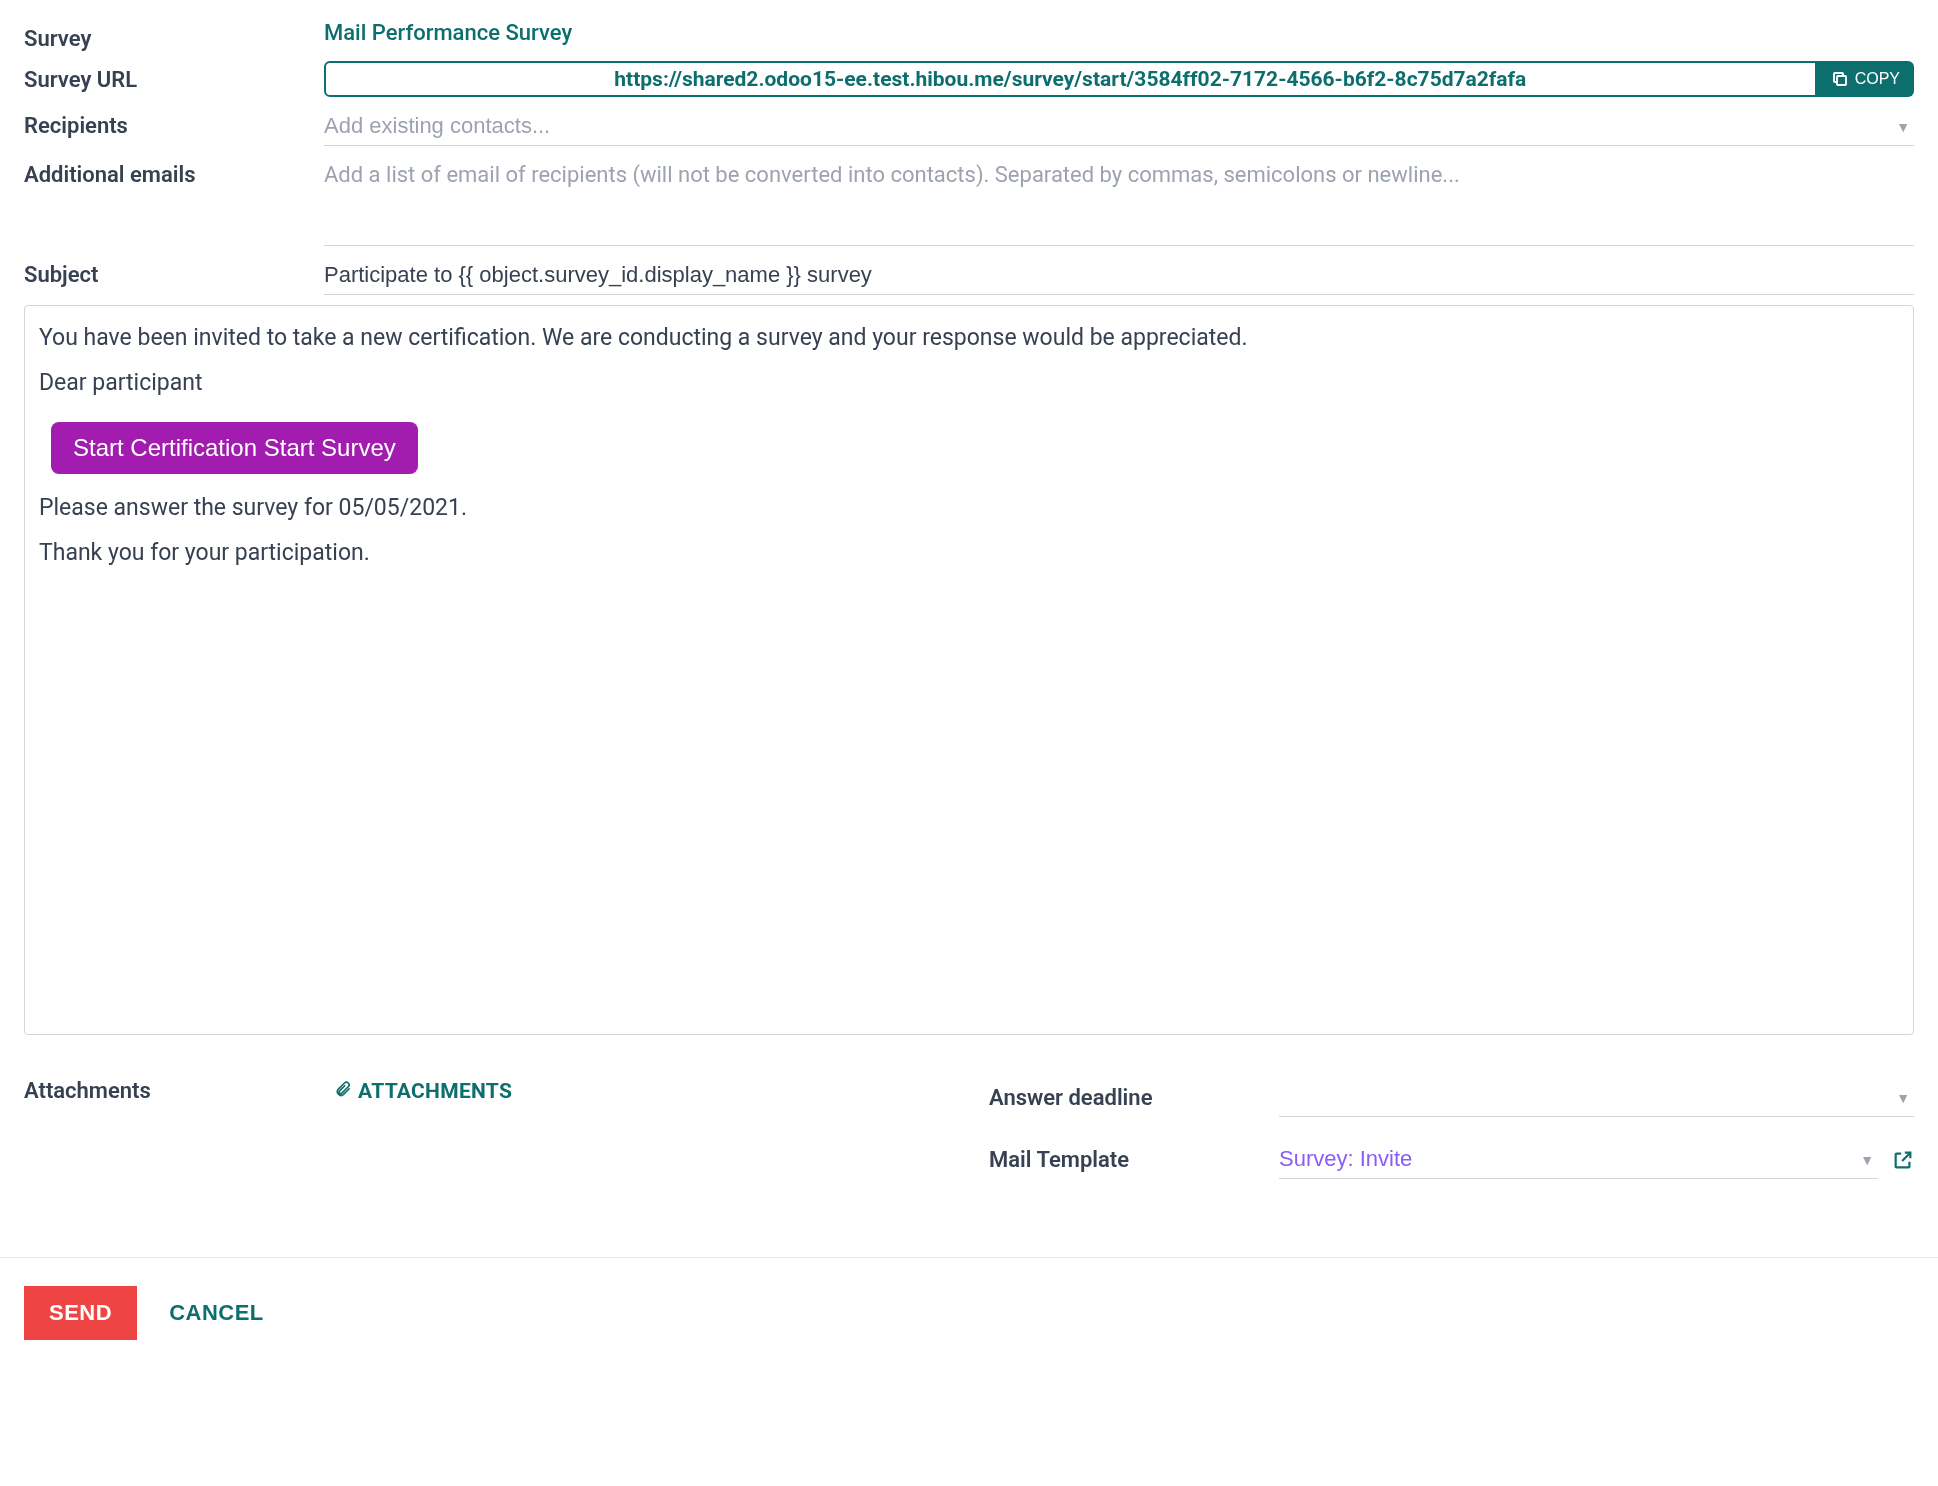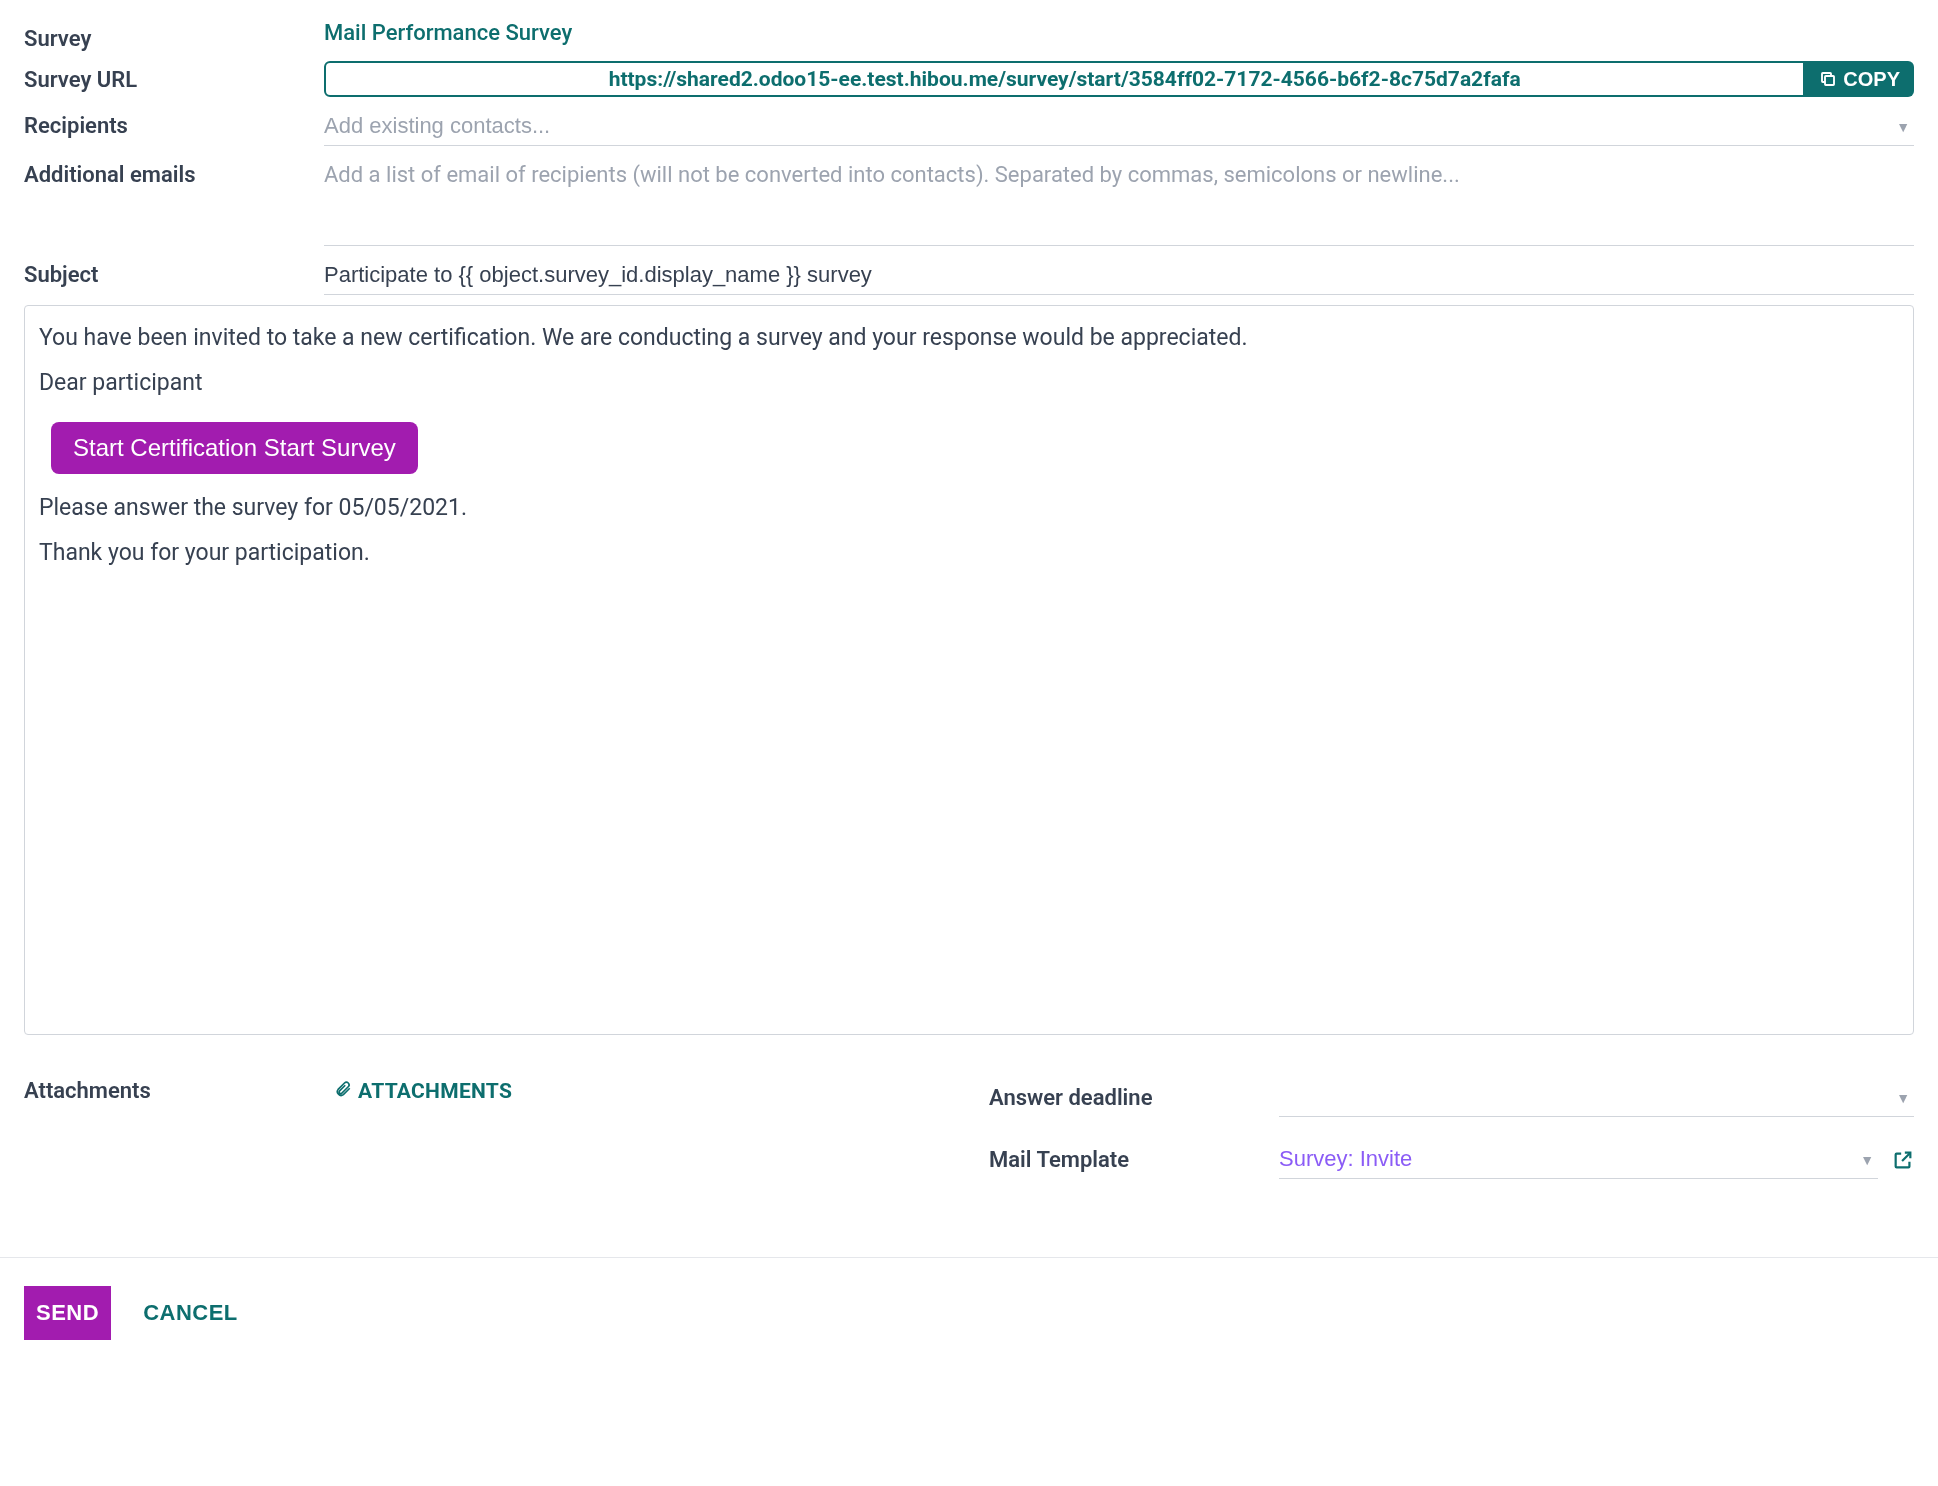--- a/index.html
+++ b/index.html
@@ -45,22 +45,22 @@
     color: #0d6e6e;
     font-weight: 700;
     font-size: 21px;
     overflow: hidden;
     white-space: nowrap;
     text-overflow: ellipsis;
   }
   .copy-btn {
     background: #0d6e6e;
     color: #fff;
-    font-weight: 700;
-    font-size: 20px;
+    font-weight: 400;
+    font-size: 16px;
     border: none;
     border-radius: 0 6px 6px 0;
     padding: 4px 14px;
     display: flex;
     align-items: center;
     gap: 6px;
     cursor: pointer;
   }
   .copy-btn svg { display:block; }
   .underline-input {
@@ -153,27 +153,27 @@
   .divider {
     border-top: 1px solid #e5e7eb;
     margin: 60px -24px 28px -24px;
   }
   .footer-btns {
     display: flex;
     gap: 22px;
     align-items: center;
   }
   .send-btn {
-    background: #a21caf;
+    background: #ef4444;
     color: #fff;
     font-weight: 700;
     font-size: 22px;
     letter-spacing: 0.5px;
     border: none;
-    padding: 14px 12px;
+    padding: 14px 25px;
     cursor: pointer;
   }
   .cancel-btn {
     background: transparent;
     color: #0d6e6e;
     font-weight: 700;
     font-size: 22px;
     letter-spacing: 0.5px;
     border: none;
     padding: 14px 10px;

